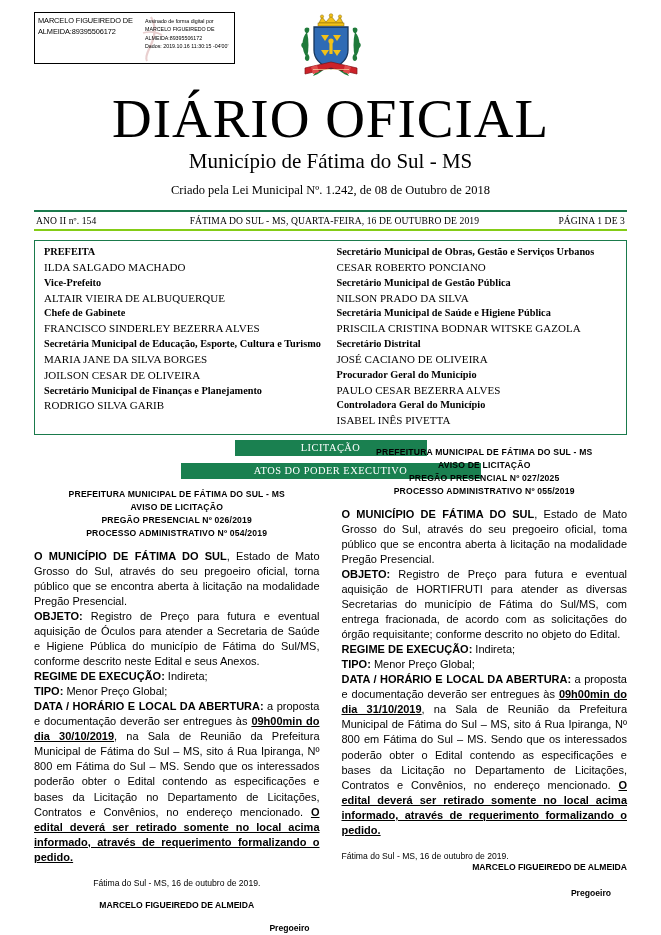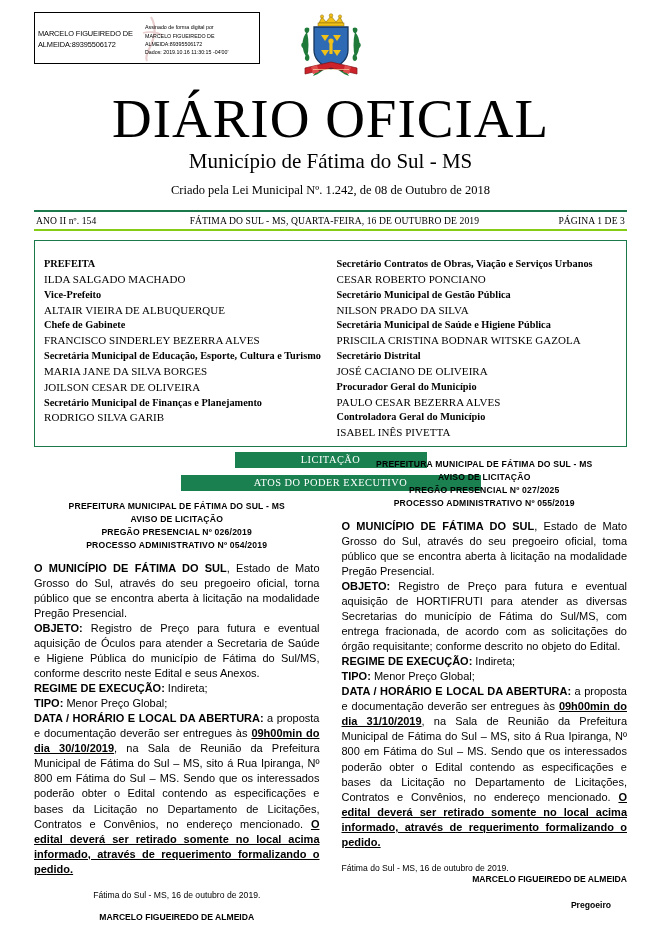--- a/index.html
+++ b/index.html
@@ -21,26 +21,26 @@
     height: 935px;
     box-sizing: border-box;
     padding: 0 34px;
   }
 
   
   .sig-stamp {
     position: absolute;
     left: 34px;
     top: 12px;
-    width: 226px;
+    width: 201px;
     height: 52px;
     border: 1px solid #000;
     box-sizing: border-box;
     display: flex;
-    align-items: center;
+    align-items: flex-start;
     background: #fff;
   }
   .sig-stamp .sig-name {
     flex: 0 0 102px;
     font-family: "Liberation Sans", sans-serif;
     font-size: 7.4px;
     line-height: 1.45;
     padding: 3px 2px 0 3px;
     letter-spacing: -0.1px;
     word-break: break-word;
@@ -111,21 +111,21 @@
   }
   .infobar .ib-left { flex: 0 0 auto; }
   .infobar .ib-mid  { flex: 1; text-align: center; padding-left: 14px;}
   .infobar .ib-right{ flex: 0 0 auto; }
 
   
   .officials {
     margin-top: 9px;
     border: 1.4px solid #1a7a4c;
     display: flex;
-    padding: 16px 0 5px 0;
+    padding: 4px 0 5px 0;
   }
   .officials .col {
     flex: 1 1 50%;
     padding: 0 6px 0 9px;
     box-sizing: border-box;
   }
   .officials .col.right { padding-left: 6px; }
   .role {
     font-size: 10.3px;
     font-weight: bold;
@@ -286,21 +286,21 @@
       <div class="person">ALTAIR VIEIRA DE ALBUQUERQUE</div>
       <div class="role">Chefe de Gabinete</div>
       <div class="person">FRANCISCO SINDERLEY BEZERRA ALVES</div>
       <div class="role">Secretária Municipal de Educação, Esporte, Cultura e Turismo</div>
       <div class="person">MARIA JANE DA SILVA BORGES</div>
       <div class="person">JOILSON CESAR DE OLIVEIRA</div>
       <div class="role">Secretário Municipal de Finanças e Planejamento</div>
       <div class="person">RODRIGO SILVA GARIB</div>
     </div>
     <div class="col right">
-      <div class="role">Secretário Contratos de Obras, Viação e Serviços Urbanos</div>
+      <div class="role">Secretário Municipal de Obras, Gestão e Serviços Urbanos</div>
       <div class="person">CESAR ROBERTO PONCIANO</div>
       <div class="role">Secretário Municipal de Gestão Pública</div>
       <div class="person">NILSON PRADO DA SILVA</div>
       <div class="role">Secretária Municipal de Saúde e Higiene Pública</div>
       <div class="person">PRISCILA CRISTINA BODNAR WITSKE GAZOLA</div>
       <div class="role">Secretário Distrital</div>
       <div class="person">JOSÉ CACIANO DE OLIVEIRA</div>
       <div class="role">Procurador Geral do Município</div>
       <div class="person">PAULO CESAR BEZERRA ALVES</div>
       <div class="role">Controladora Geral do Município</div>

